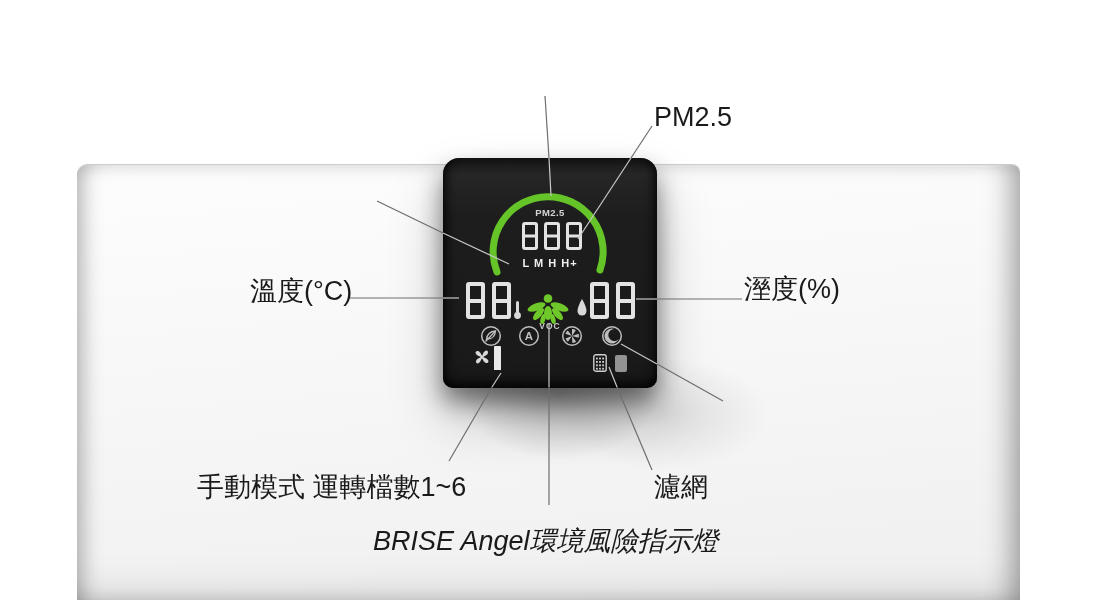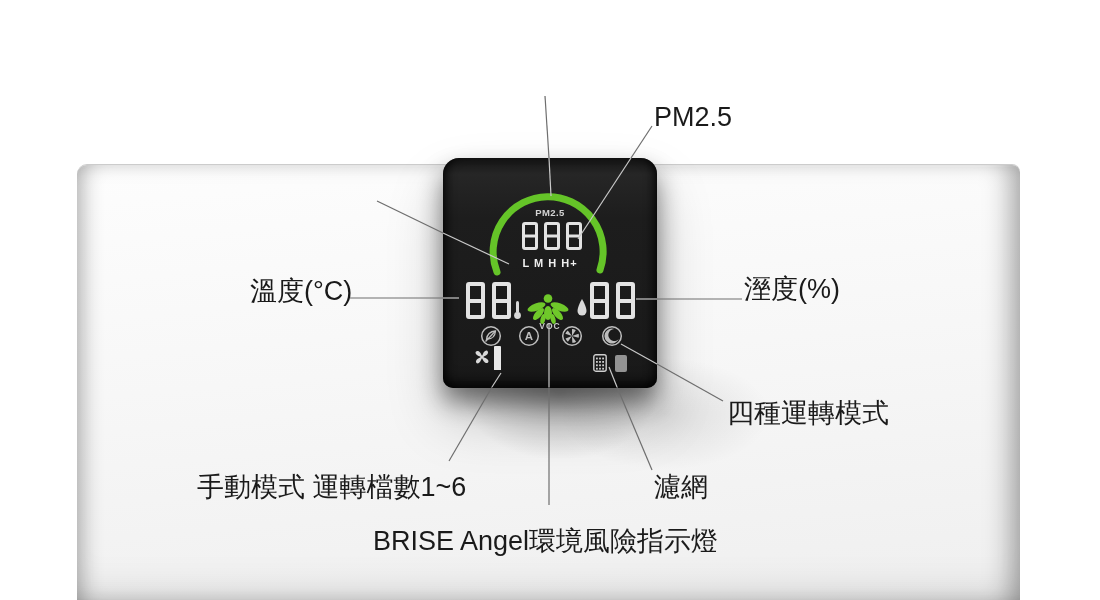--- a/index.html
+++ b/index.html
@@ -62,21 +62,21 @@
   
   .lb{position:absolute;font-size:27px;line-height:1.15;color:#1a1a1a;white-space:nowrap;}
   .lb-air{left:488px;top:60px;}
   .lb-pm{left:654px;top:102px;}
   .lb-voc{left:276px;top:174px;}
   .lb-temp{left:250px;top:276px;}
   .lb-hum{left:744px;top:274px;}
   .lb-modes{left:727px;top:398px;}
   .lb-manual{left:197px;top:472px;}
   .lb-filter{left:654px;top:472px;text-align:center;}
-  .lb-angel{left:373px;top:526px;}
+  .lb-angel{left:373px;top:526px;font-style:italic;}
 </style>
 </head>
 <body>
 
 <div class="stage">
 
   <div class="product"></div>
   <div class="shade1"></div>
   <div class="shade2"></div>
 
@@ -205,17 +205,16 @@
       <line x1="621" y1="344" x2="657" y2="364"></line>
       <line x1="501" y1="373" x2="492" y2="387"></line>
       <line x1="609" y1="367" x2="617" y2="387"></line>
       <line x1="549" y1="323" x2="549" y2="387"></line>
     </g>
   </svg>
 
   <div class="lb lb-pm">PM2.5</div>
   <div class="lb lb-hum">溼度(%)</div>
   <div class="lb lb-temp">溫度(°C)</div>
-  <div class="lb lb-modes">四種運轉模式</div>
   <div class="lb lb-manual">手動模式 運轉檔數1~6</div>
   <div class="lb lb-filter">濾網</div>
   <div class="lb lb-angel">BRISE Angel環境風險指示燈</div>
 </div>
 
 </body></html>

